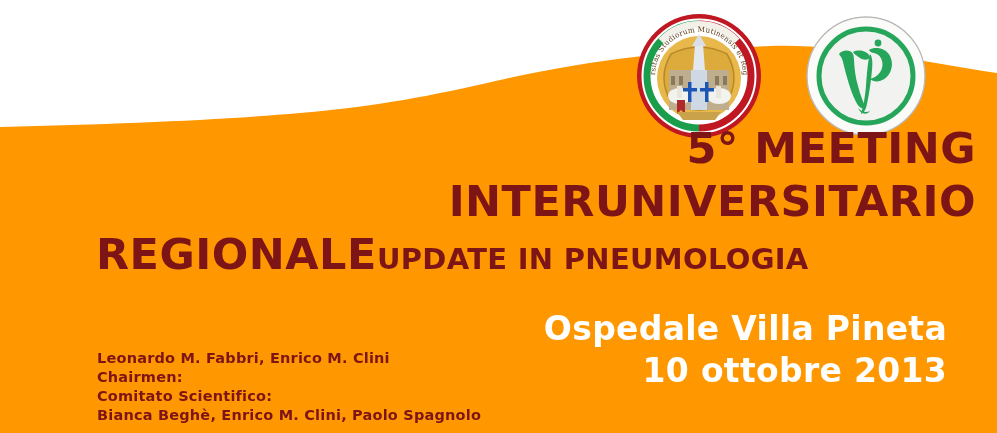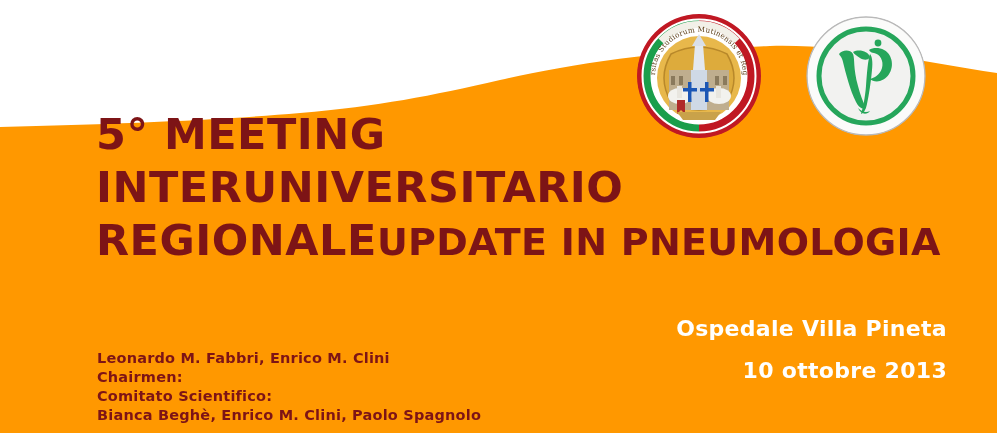--- a/index.html
+++ b/index.html
@@ -40,39 +40,40 @@
   }
   #logo-villapineta {
     left: 806px; top: 16px;
     width: 120px; height: 120px;
   }
 
   
   #title-block {
     position: absolute;
     left: 96px;
-    top: 108px;
+    top: 122px;
     width: 880px;
+    text-align: right;
   }
   .title-line {
     color: #7d1416;
     font-weight: bold;
     font-size: 43px;
     line-height: 53px;
     letter-spacing: 0.5px;
     white-space: nowrap;
   }
   #title-line-3 {
     display: flex;
     align-items: baseline;
   }
   #subtitle {
     color: #7d1416;
     font-weight: bold;
-    font-size: 38px;
+    font-size: 29px;
     letter-spacing: 0.3px;
     white-space: nowrap;
   }
 
   
   #credits-block {
     position: absolute;
     left: 97px;
     top: 349px;
     width: 460px;
@@ -90,21 +91,21 @@
   #venue-block {
     position: absolute;
     right: 50px;
     top: 308px;
     width: 520px;
     text-align: right;
   }
   .venue-line {
     color: #ffffff;
     font-weight: bold;
-    font-size: 22px;
+    font-size: 33px;
     line-height: 42px;
     letter-spacing: 0.3px;
     white-space: nowrap;
   }
 </style>
 </head>
 <body>
 
 <div id="poster">
 

